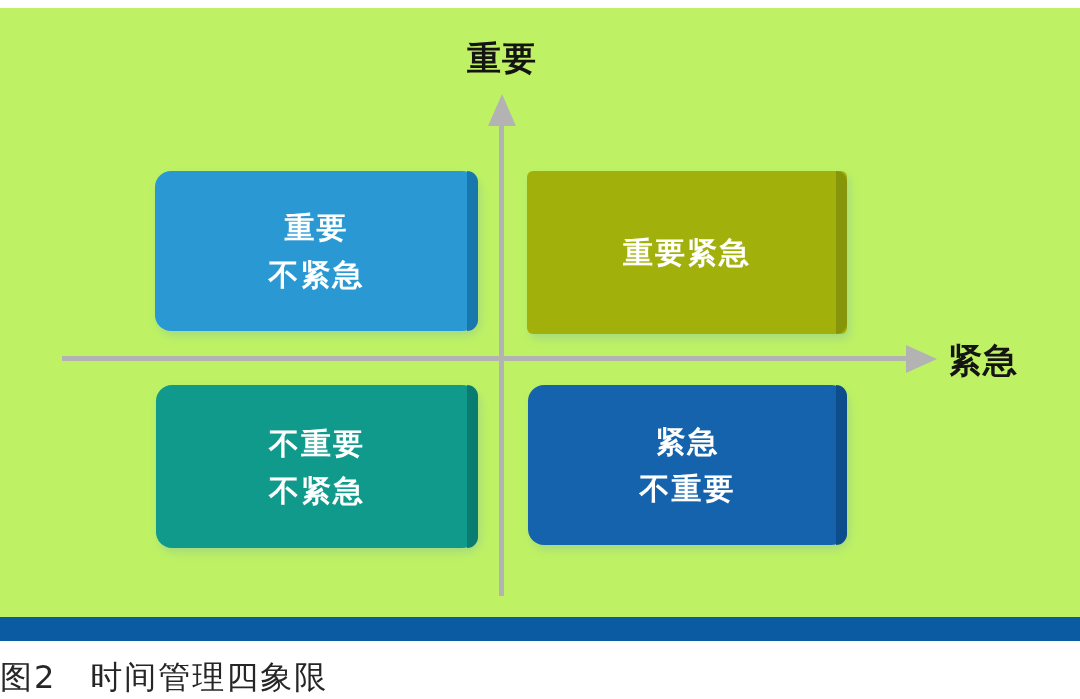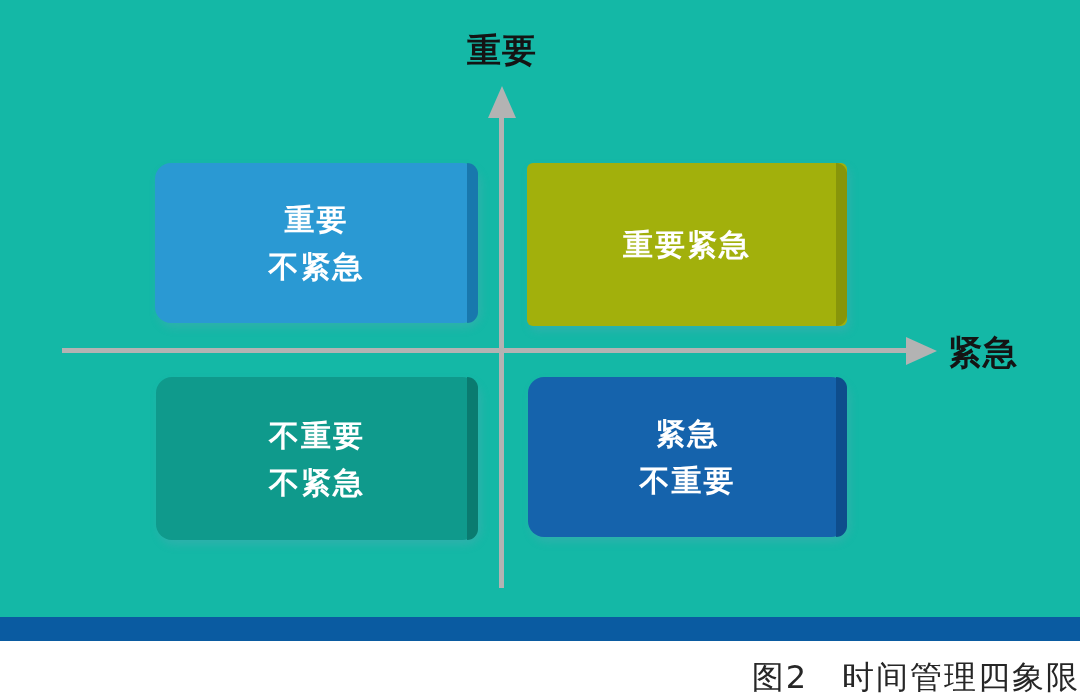--- a/index.html
+++ b/index.html
@@ -90,33 +90,33 @@
   .bottom-bar {
     position: absolute;
     left: 0; top: 617px;
     width: 1080px; height: 24px;
   }
 
   .caption {
     position: absolute;
     left: 0; top: 656px;
     width: 1080px;
-    text-align: right;
+    text-align: left;
     font-size: 32px;
     color: #262626;
     letter-spacing: 2px;
     white-space: nowrap;
   }
 </style>
 </head>
 <body>
 
 <div class="stage">
 
-  <div class="chart-area" style="background-color: #14b8a6;">
+  <div class="chart-area" style="background-color: #bef264; margin-top: 8px;">
 
     <div class="axis-line v-line" style="background-color: rgb(179, 179, 179);"></div>
     <div class="arrow-up" style="border-bottom-color: rgb(179, 179, 179);"></div>
 
     <div class="axis-line h-line" style="background-color: rgb(179, 179, 179);"></div>
     <div class="arrow-right" style="border-left-color: rgb(179, 179, 179);"></div>
 
     <div class="axis-label y-axis-label">重要</div>
     <div class="axis-label x-axis-label">紧急</div>
 

